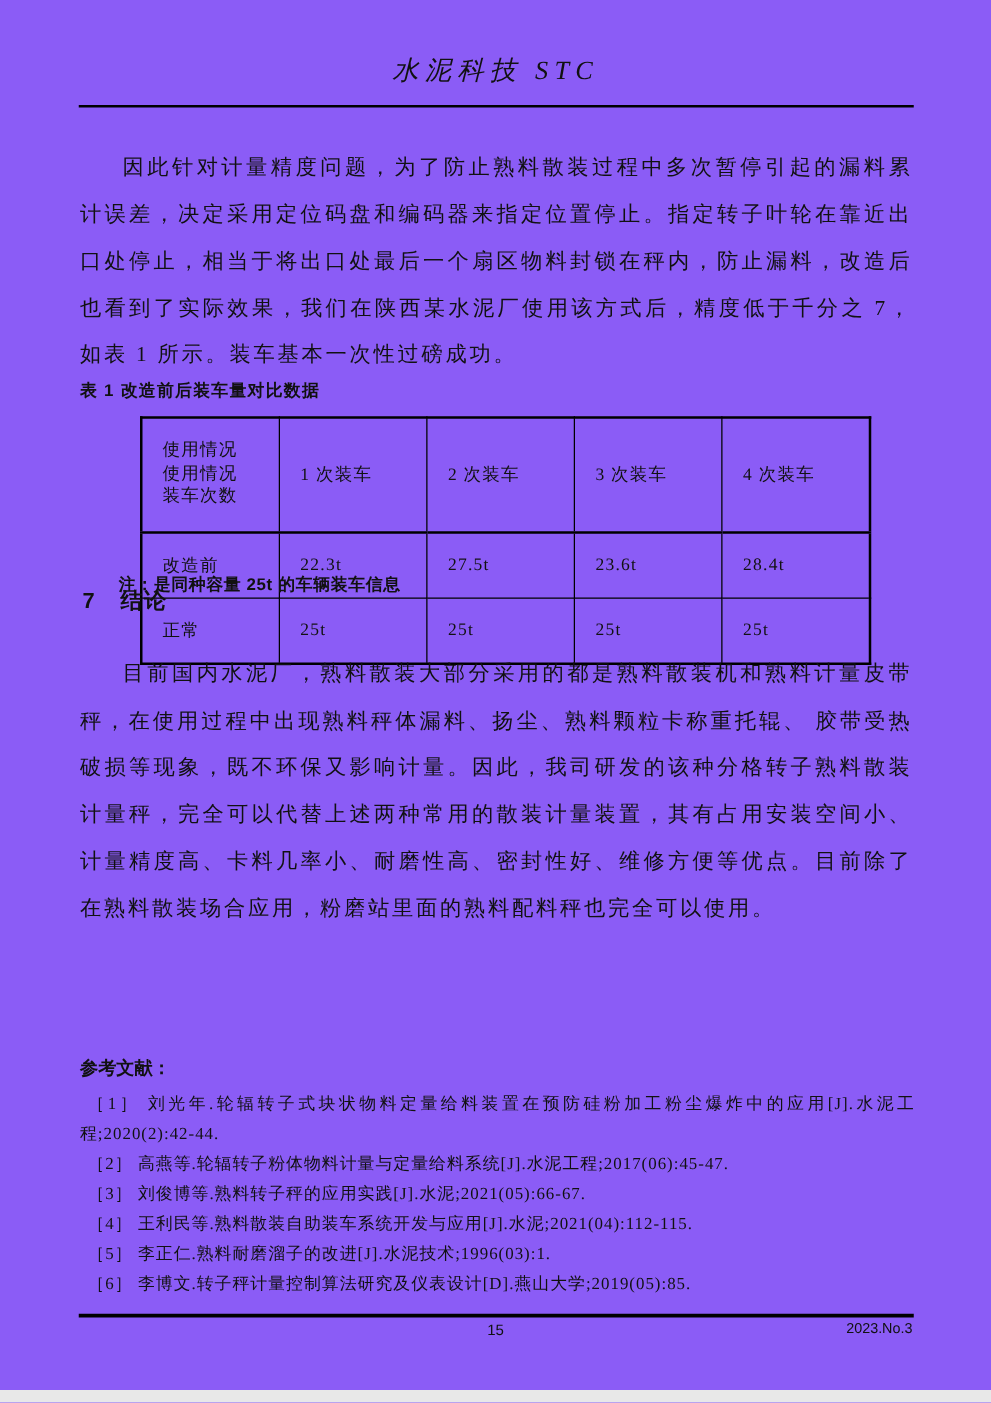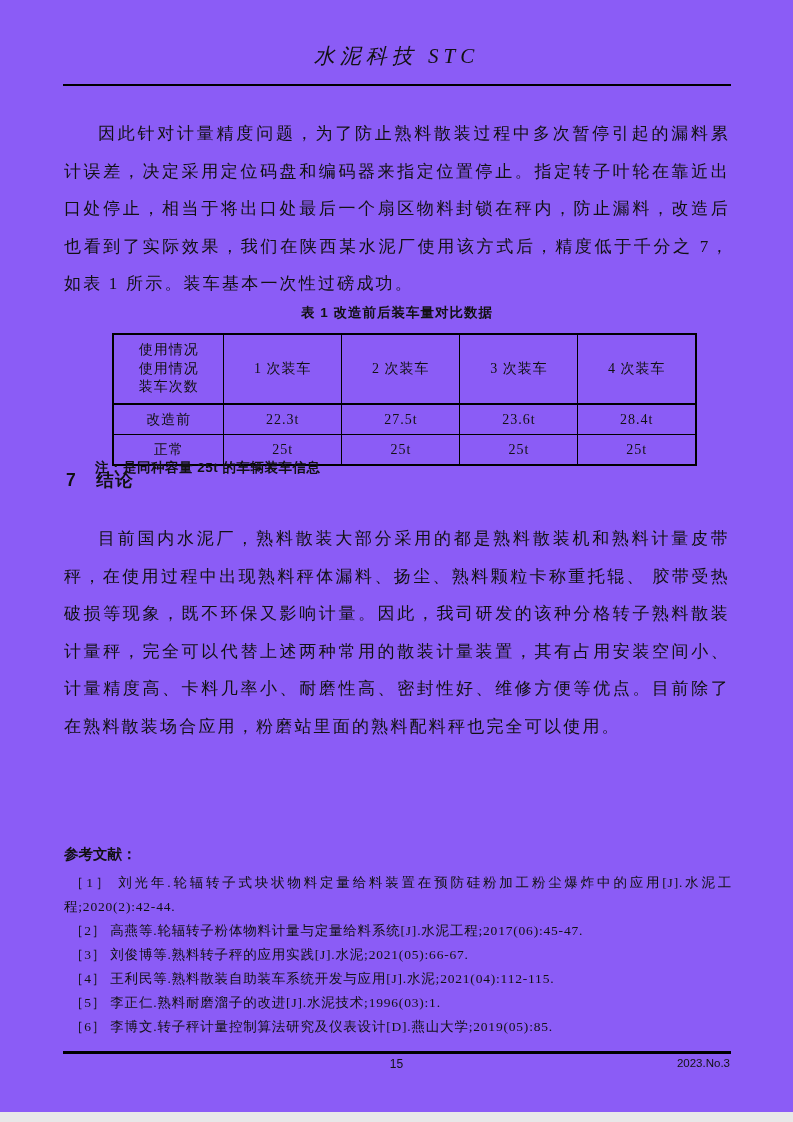--- a/index.html
+++ b/index.html
@@ -39,40 +39,40 @@
     letter-spacing: 2.2px;
     text-align: justify;
   }
   .first-line { top: 90px; line-height: 22px; }
   .para-1 { top: 115px; text-indent: 2em; }
   .para-2 { top: 520px; text-indent: 2em; }
 
   
   .table-caption {
     left: 64px; width: 666px; top: 304px;
-    text-align: center;
+    text-align: left;
     font-family: "Liberation Sans", "DejaVu Sans", sans-serif;
     font-weight: bold;
     font-size: 13.5px;
     letter-spacing: 1px;
   }
   .table-wrap { left: 112px; top: 333px; width: 585px; }
   table.cmp {
     border-collapse: collapse;
     width: 100%;
     border: 2px solid #000;
     table-layout: fixed;
   }
   table.cmp td {
     border: 1px solid #000;
-    text-align: center;
+    text-align: left;
     vertical-align: middle;
     font-size: 14px;
     letter-spacing: 1px;
-    padding: 5px;
+    padding: 16px;
   }
   table.cmp tr.head td { height: 58px; border-bottom: 2.5px solid #000; }
   table.cmp tr.data td { height: 19px; }
   table.cmp col.c0 { width: 19%; }
   table.cmp col.cn { width: 20.25%; }
   .hline { line-height: 18.5px; }
 
   .table-note {
     left: 95px; top: 459px;
     font-family: "Liberation Sans", "DejaVu Sans", sans-serif;

